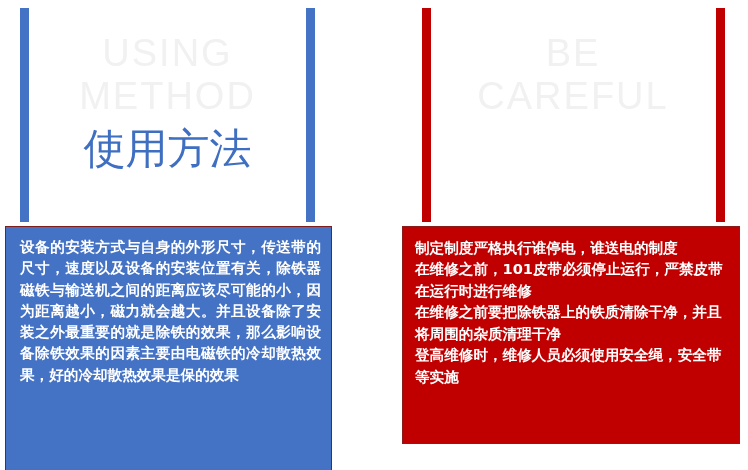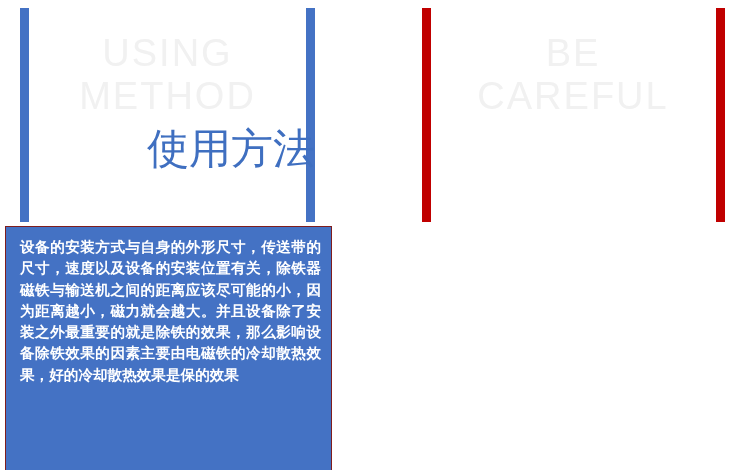--- a/index.html
+++ b/index.html
@@ -46,21 +46,21 @@
 
   
   .heading{
     position:absolute;
     text-align:center;
     font-family:"DejaVu Serif","Liberation Serif",serif;
     font-weight:400;
     font-size:42px;
     line-height:1;
   }
-  .heading.left{left:20px;top:128px;width:295px;color:#3F6FC0;text-align:right;}
+  .heading.left{left:20px;top:128px;width:295px;color:#3F6FC0;}
   .heading.right{left:422px;top:128px;width:302px;color:#C00000;}
 
   
   .callout{
     position:absolute;
     box-sizing:border-box;
     color:#ffffff;
     font-family:"DejaVu Sans","Liberation Sans",sans-serif;
     font-weight:bold;
     white-space:pre-line;
@@ -108,14 +108,18 @@
 
   <div class="bracket b-right">
     <div class="bar-v one"></div>
     <div class="bar-v two"></div>
   </div>
 
   <div class="watermark right">BE
 CAREFUL</div>
 
 
+  <div class="callout right"> 制定制度严格执行谁停电，谁送电的制度
+在维修之前，101皮带必须停止运行，严禁皮带在运行时进行维修
+在维修之前要把除铁器上的铁质清除干净，并且将周围的杂质清理干净
+登高维修时，维修人员必须使用安全绳，安全带等实施</div>
 
 </div>
 
 </body></html>

